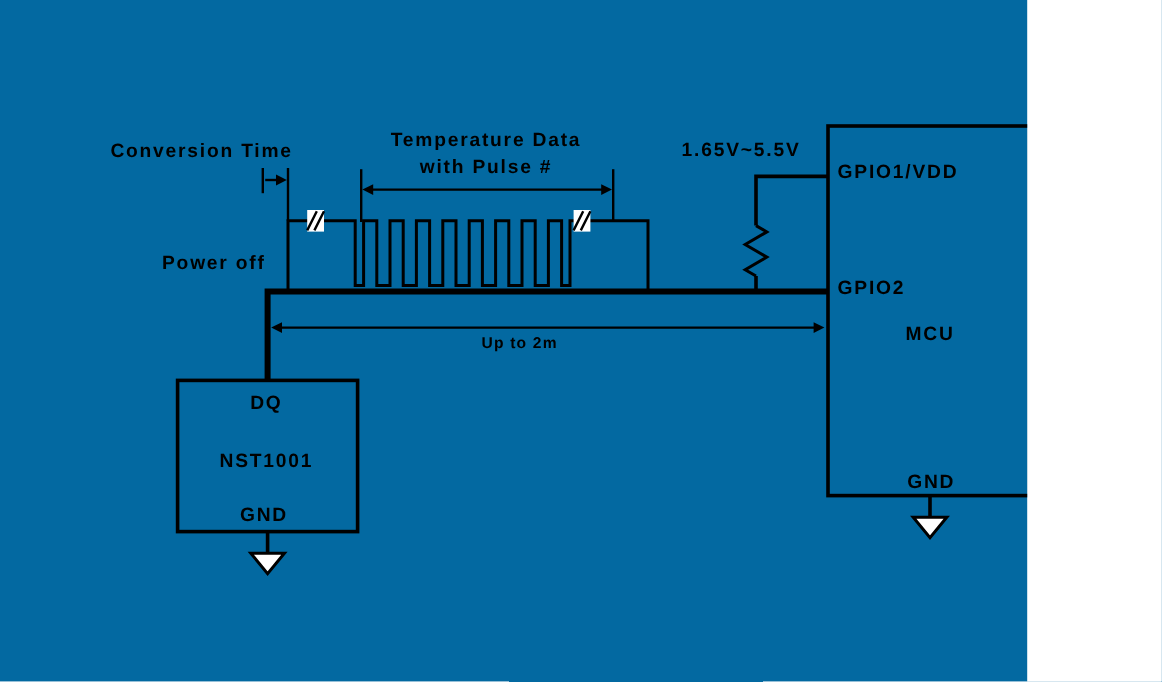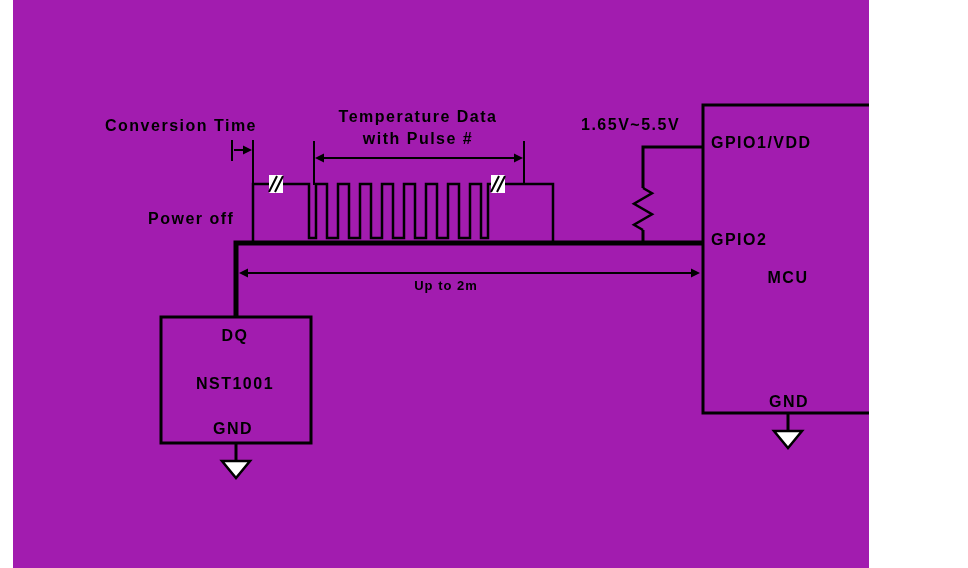--- a/index.html
+++ b/index.html
@@ -4,23 +4,22 @@
 <style>
   html, body {
     margin: 0;
     padding: 0;
     background: #ffffff;
   }
   .stage {
     position: relative;
     width: 856px;
     height: 568px;
-    background: #a21caf;
+    background: #0369a1;
     overflow: hidden;
-    margin-left: 13px;
   }
   svg text {
     font-family: "Liberation Sans", "DejaVu Sans", sans-serif;
     font-weight: bold;
     fill: #000000;
   }
   .lbl-main { font-size: 16px; letter-spacing: 1.5px; }
   .lbl-small { font-size: 13px; letter-spacing: 1px; }
 </style>
 </head>

